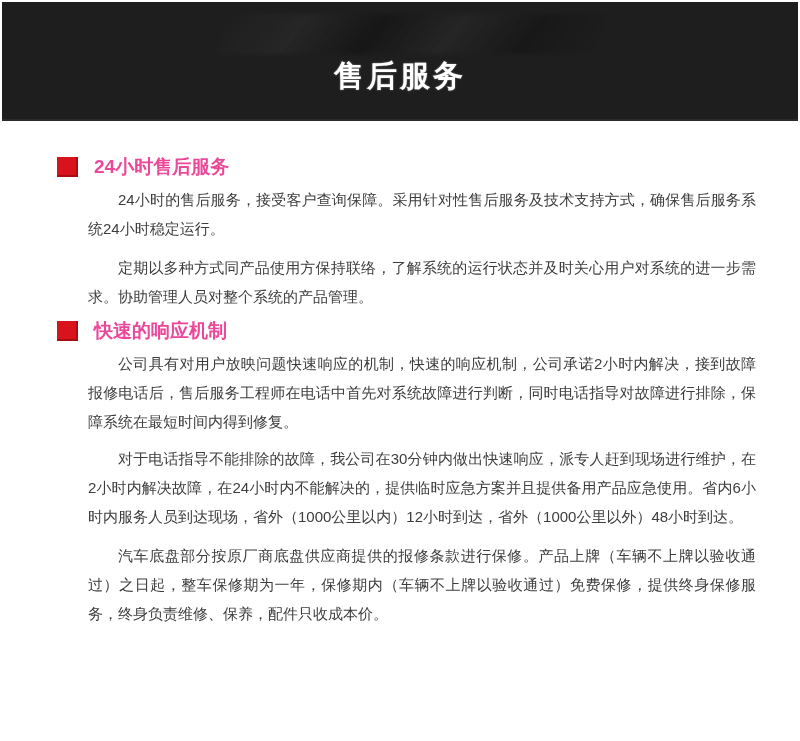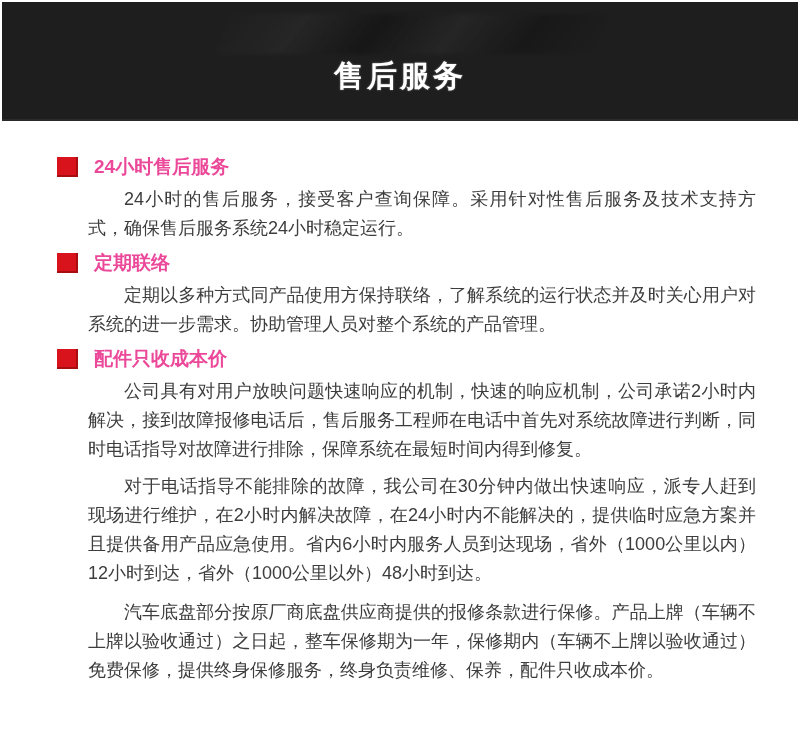--- a/index.html
+++ b/index.html
@@ -70,21 +70,21 @@
     margin-right: 16px;
   }
   .section-title {
     font-size: 19px;
     font-weight: bold;
     color: #ec4899;
     line-height: 20px;
   }
   .section-body { margin-left: 31px; }
   .section-body p {
-    font-size: 18px;
+    font-size: 15px;
     line-height: 29px;
     color: #3d3d3d;
     text-indent: 2em;
     text-align: justify;
     margin-bottom: 8px;
   }
   .section-body p:last-child { margin-bottom: 0; }
 </style>
 </head>
 <body>
@@ -102,33 +102,29 @@
       <div class="section-head">
         <span class="bullet"></span>
         <span class="section-title">24小时售后服务</span>
       </div>
       <div class="section-body">
         <p>24小时的售后服务，接受客户查询保障。采用针对性售后服务及技术支持方式，确保售后服务系统24小时稳定运行。</p>
       </div>
     </div>
 
     <div class="section">
-      <div class="section-head">
-        <span class="bullet"></span>
-        <span class="section-title">定期联络</span>
-      </div>
       <div class="section-body">
         <p>定期以多种方式同产品使用方保持联络，了解系统的运行状态并及时关心用户对系统的进一步需求。协助管理人员对整个系统的产品管理。</p>
       </div>
     </div>
 
     <div class="section">
       <div class="section-head">
         <span class="bullet"></span>
-        <span class="section-title">配件只收成本价</span>
+        <span class="section-title">快速的响应机制</span>
       </div>
       <div class="section-body">
         <p>公司具有对用户放映问题快速响应的机制，快速的响应机制，公司承诺2小时内解决，接到故障报修电话后，售后服务工程师在电话中首先对系统故障进行判断，同时电话指导对故障进行排除，保障系统在最短时间内得到修复。</p>
         <p>对于电话指导不能排除的故障，我公司在30分钟内做出快速响应，派专人赶到现场进行维护，在2小时内解决故障，在24小时内不能解决的，提供临时应急方案并且提供备用产品应急使用。省内6小时内服务人员到达现场，省外（1000公里以内）12小时到达，省外（1000公里以外）48小时到达。</p>
       </div>
     </div>
 
     <div class="section">
       <div class="section-body">
         <p>汽车底盘部分按原厂商底盘供应商提供的报修条款进行保修。产品上牌（车辆不上牌以验收通过）之日起，整车保修期为一年，保修期内（车辆不上牌以验收通过）免费保修，提供终身保修服务，终身负责维修、保养，配件只收成本价。</p>

